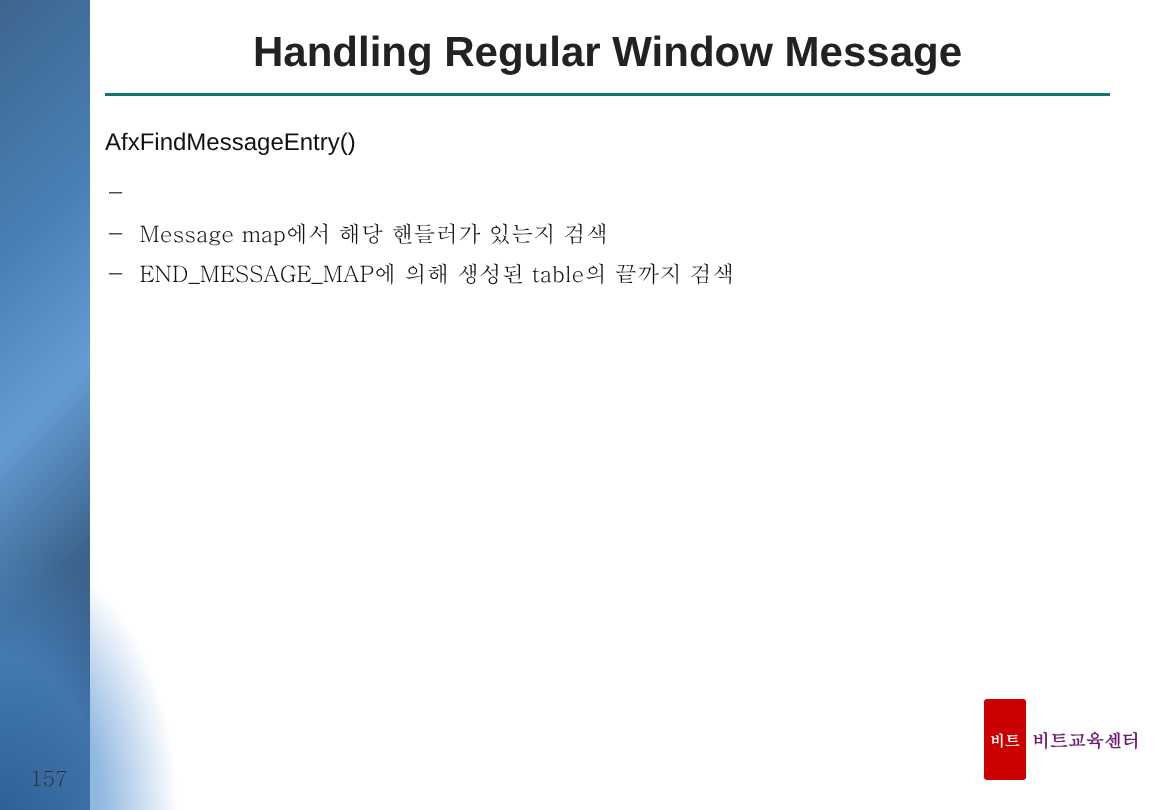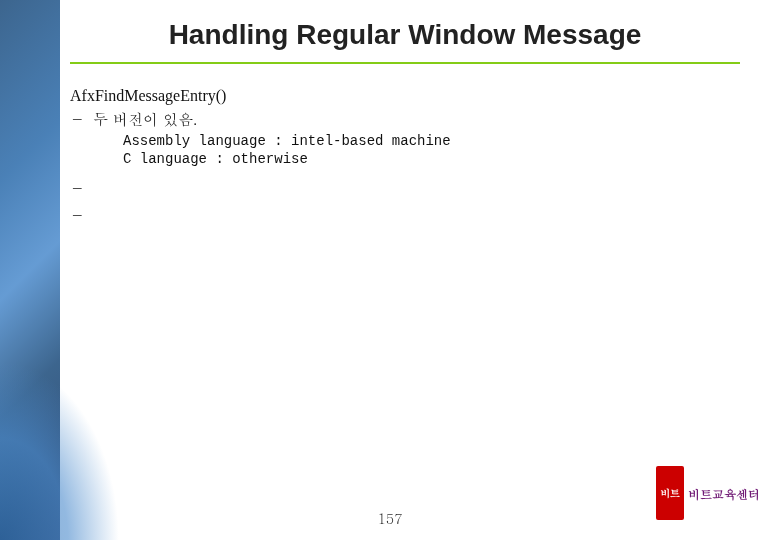--- a/index.html
+++ b/index.html
@@ -52,43 +52,43 @@
       flex-direction: column;
       width: 100%;
       height: 100%;
       padding: 0 40px 0 70px;
     }
 
     
     .header {
       padding: 18px 0 10px 0;
       text-align: center;
-      border-bottom: 2px solid #84cc16;
+      border-bottom: 2px solid #0f766e;
       margin-bottom: 18px;
     }
 
     .title {
       font-size: 28px;
       font-weight: bold;
       color: #222222;
       font-family: 'Arial', sans-serif;
       line-height: 1.2;
     }
 
     
     .main-content {
       flex: 1;
       padding: 5px 0;
     }
 
     .function-name {
       font-size: 16px;
       color: #111111;
-      font-family: Liberation Serif, serif;
-      margin-bottom: 3px;
+      font-family: Liberation Sans, sans-serif;
+      margin-bottom: 13px;
     }
 
     .bullet-list {
       list-style: none;
       padding: 0;
       margin: 0;
     }
 
     .bullet-item {
       font-size: 15px;
@@ -124,21 +124,20 @@
       left: 0;
       display: flex;
       justify-content: center;
       align-items: center;
       padding: 0 20px;
     }
 
     .page-number {
       font-size: 14px;
       color: #333333;
-      text-align: center;
       flex: 1;
     }
 
     .logo-area {
       position: absolute;
       right: 20px;
       bottom: 8px;
       display: flex;
       align-items: center;
       gap: 4px;
@@ -175,35 +174,30 @@
       </div>
     </div>
 
     <div class="main-content">
       <div class="function-name">AfxFindMessageEntry()</div>
 
       <ul class="bullet-list">
 
         <li class="bullet-item">
           <span class="bullet-dash">－</span>
-          <div>
-            <span>두 버전이 있음.</span>
-            <ul class="sub-list">
-              <li class="sub-item">Assembly language : intel-based machine</li>
-              <li class="sub-item">C language : otherwise</li>
-            </ul>
-          </div>
         </li>
 
         <li class="bullet-item">
           <span class="bullet-dash">－</span>
+          <span>Message map에서 해당 핸들러가 있는지 검색</span>
         </li>
 
         <li class="bullet-item">
           <span class="bullet-dash">－</span>
+          <span>END_MESSAGE_MAP에 의해 생성된 table의 끝까지 검색</span>
         </li>
       </ul>
     </div>
   </div>
 
   <div class="footer">
     <div class="page-number">157</div>
     <div class="logo-area">
       <span class="logo-box">비트</span>
       <span class="logo-text">비트교육센터</span>

